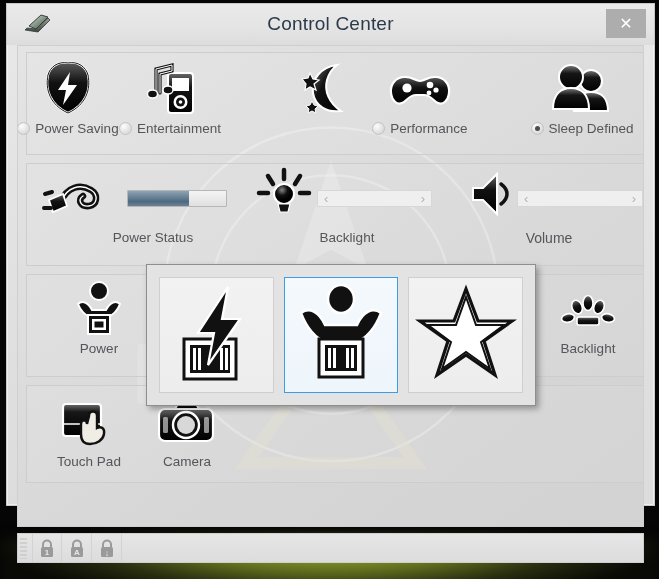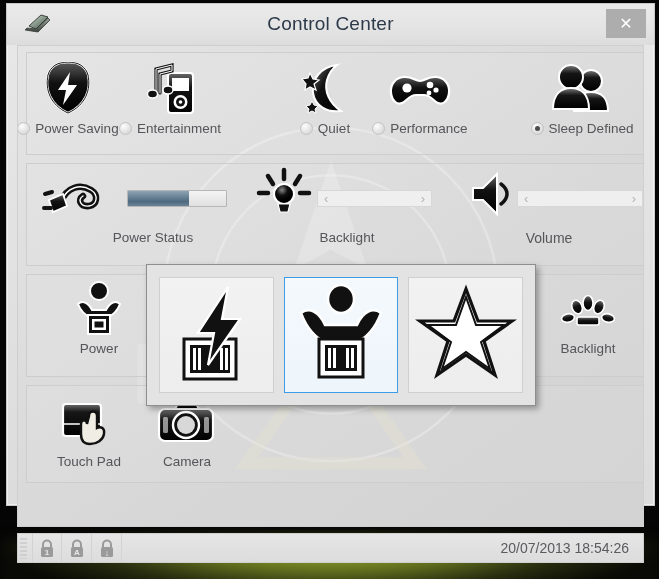--- a/index.html
+++ b/index.html
@@ -335,24 +335,20 @@
                 <linearGradient id="gMoon" x1="0" y1="0" x2="1" y2="1">
               <stop offset="0%" stop-color="#6b6b6b"></stop>
                   <stop offset="40%" stop-color="#111"></stop>
               <stop offset="100%" stop-color="#000"></stop>
                 </linearGradient>
               </defs>
             <path d="M44 6 C28 8 18 20 20 34 C22 47 34 54 48 52 C36 44 31 32 34 21 C36 14 40 9 44 6 Z" fill="url(#gMoon)" stroke="#fff" stroke-width="2"></path>
             <polygon points="17,14 20,20 26,21 21,25 23,31 17,28 12,31 13,25 9,20 15,19" fill="#111" stroke="#fff" stroke-width="1.2"></polygon>
             <polygon points="19,42 21,46 25,47 22,50 23,54 19,52 15,54 16,50 13,47 17,46" fill="#111" stroke="#fff" stroke-width="1"></polygon>
           </svg>
-        </div>
-        <div class="radio-row">
-          <span class="radio"></span>
-          <span class="radio-label">Quiet</span>
         </div>
       </div>
 
       <div class="tile" style="left:338px; top:4px;">
         <div class="glyph">
           <svg width="70" height="58" viewBox="0 0 70 58">
             <defs>
                 <linearGradient id="gPad" x1="0" y1="0" x2="0" y2="1">
               <stop offset="0%" stop-color="#565656"></stop>
                   <stop offset="40%" stop-color="#111"></stop>
@@ -659,16 +655,15 @@
 
       <div class="lock-cell">
         <svg width="16" height="19" viewBox="0 0 16 19">
           <path d="M4 8 L4 5.5 A4 4 0 0 1 12 5.5 L12 8" fill="none" stroke="#9a9a9a" stroke-width="2"></path>
           <rect x="2" y="8" width="12" height="10" rx="1.5" fill="#9a9a9a"></rect>
           <text x="8" y="16.5" text-anchor="middle" font-family="Liberation Sans, sans-serif" font-size="9" font-weight="bold" fill="#e8e8e8">↓</text>
         </svg>
       </div>
     </div>
 
-    <div id="clock">20/07/2013 18:54:26</div>
   </div>
 
 </div>
 
 </body></html>

